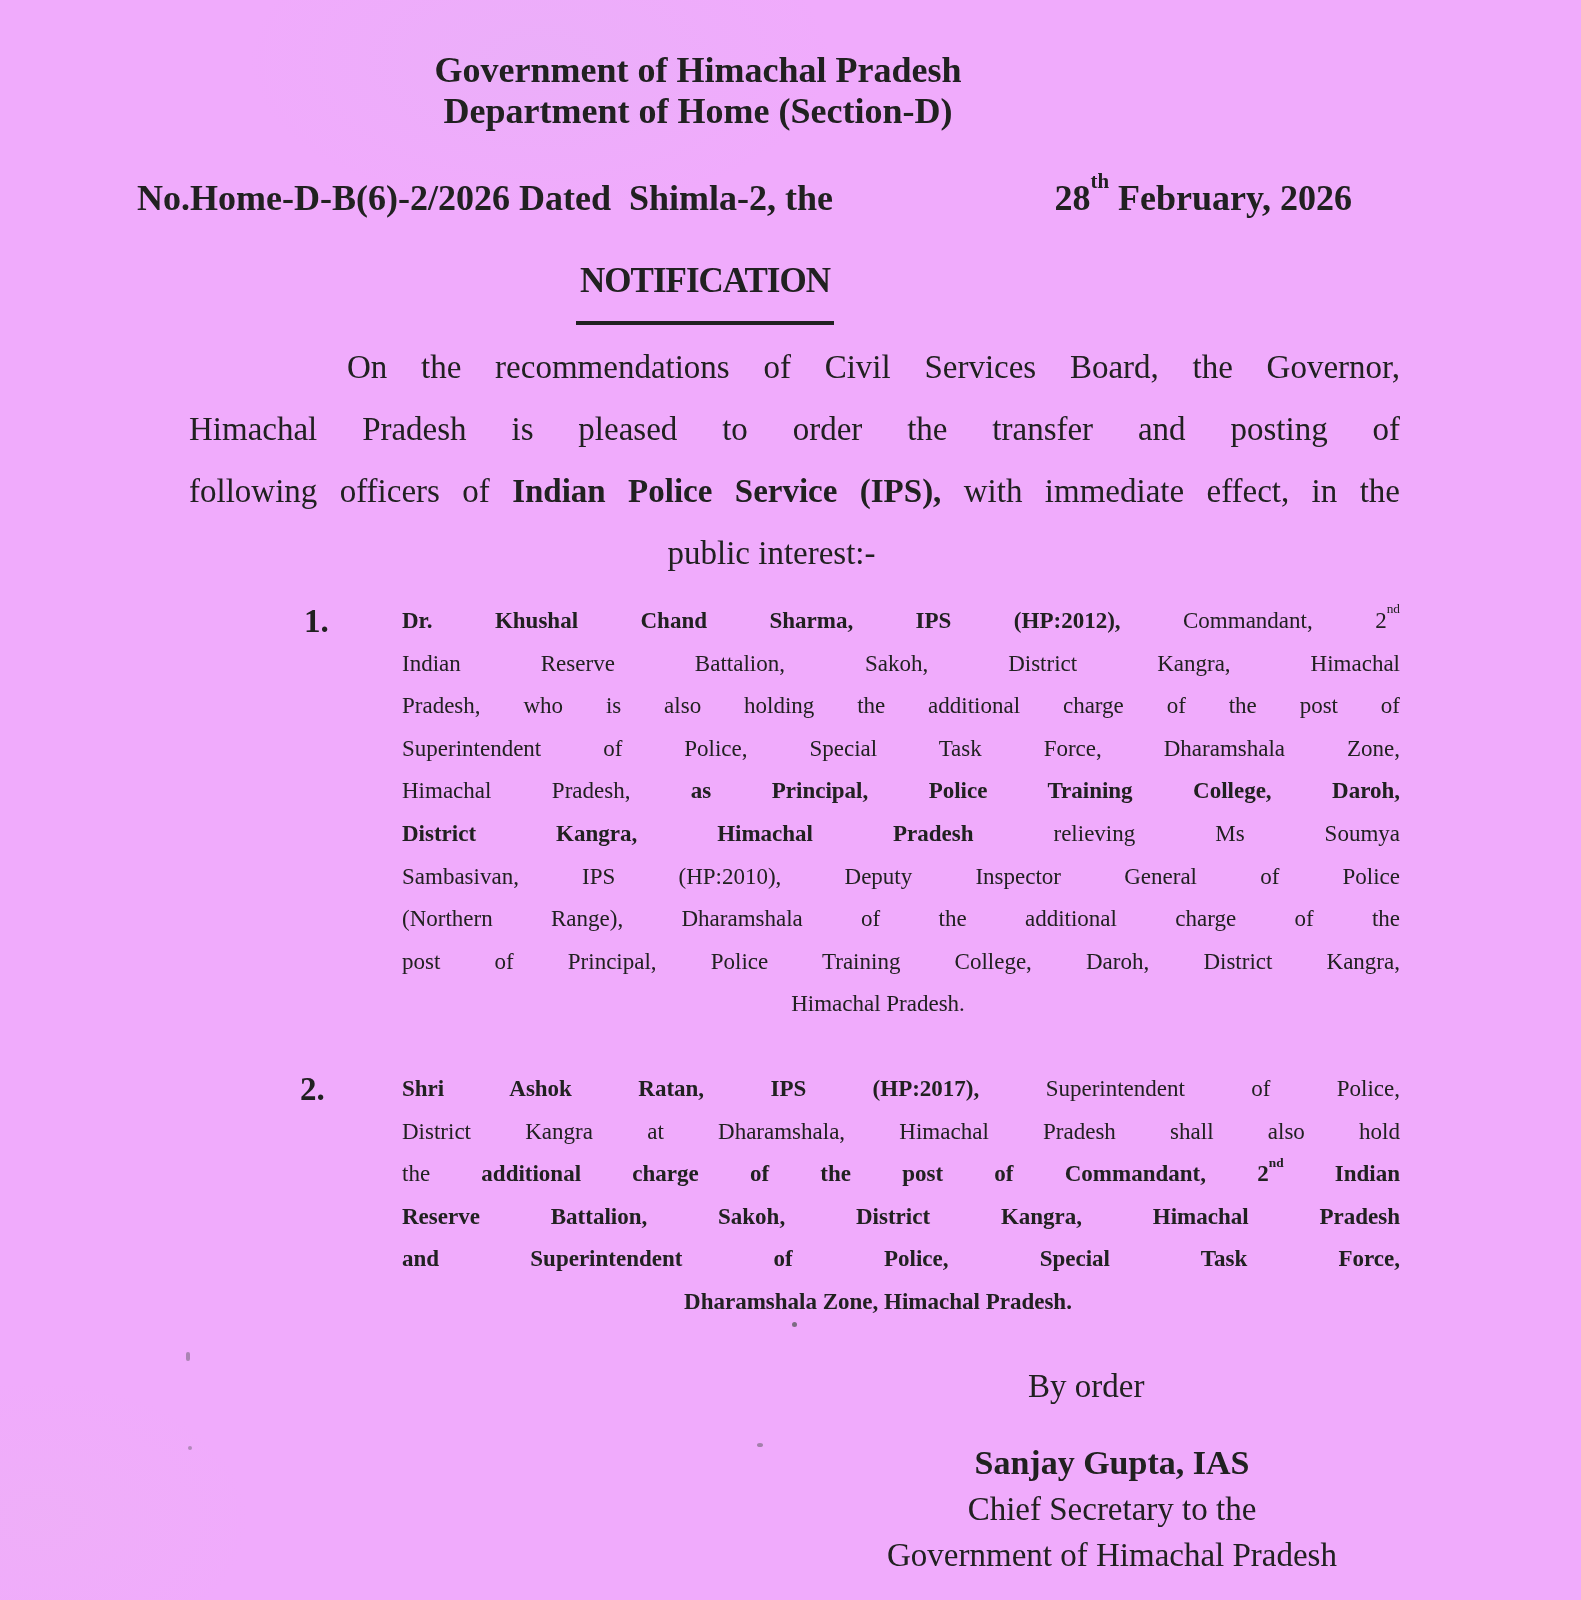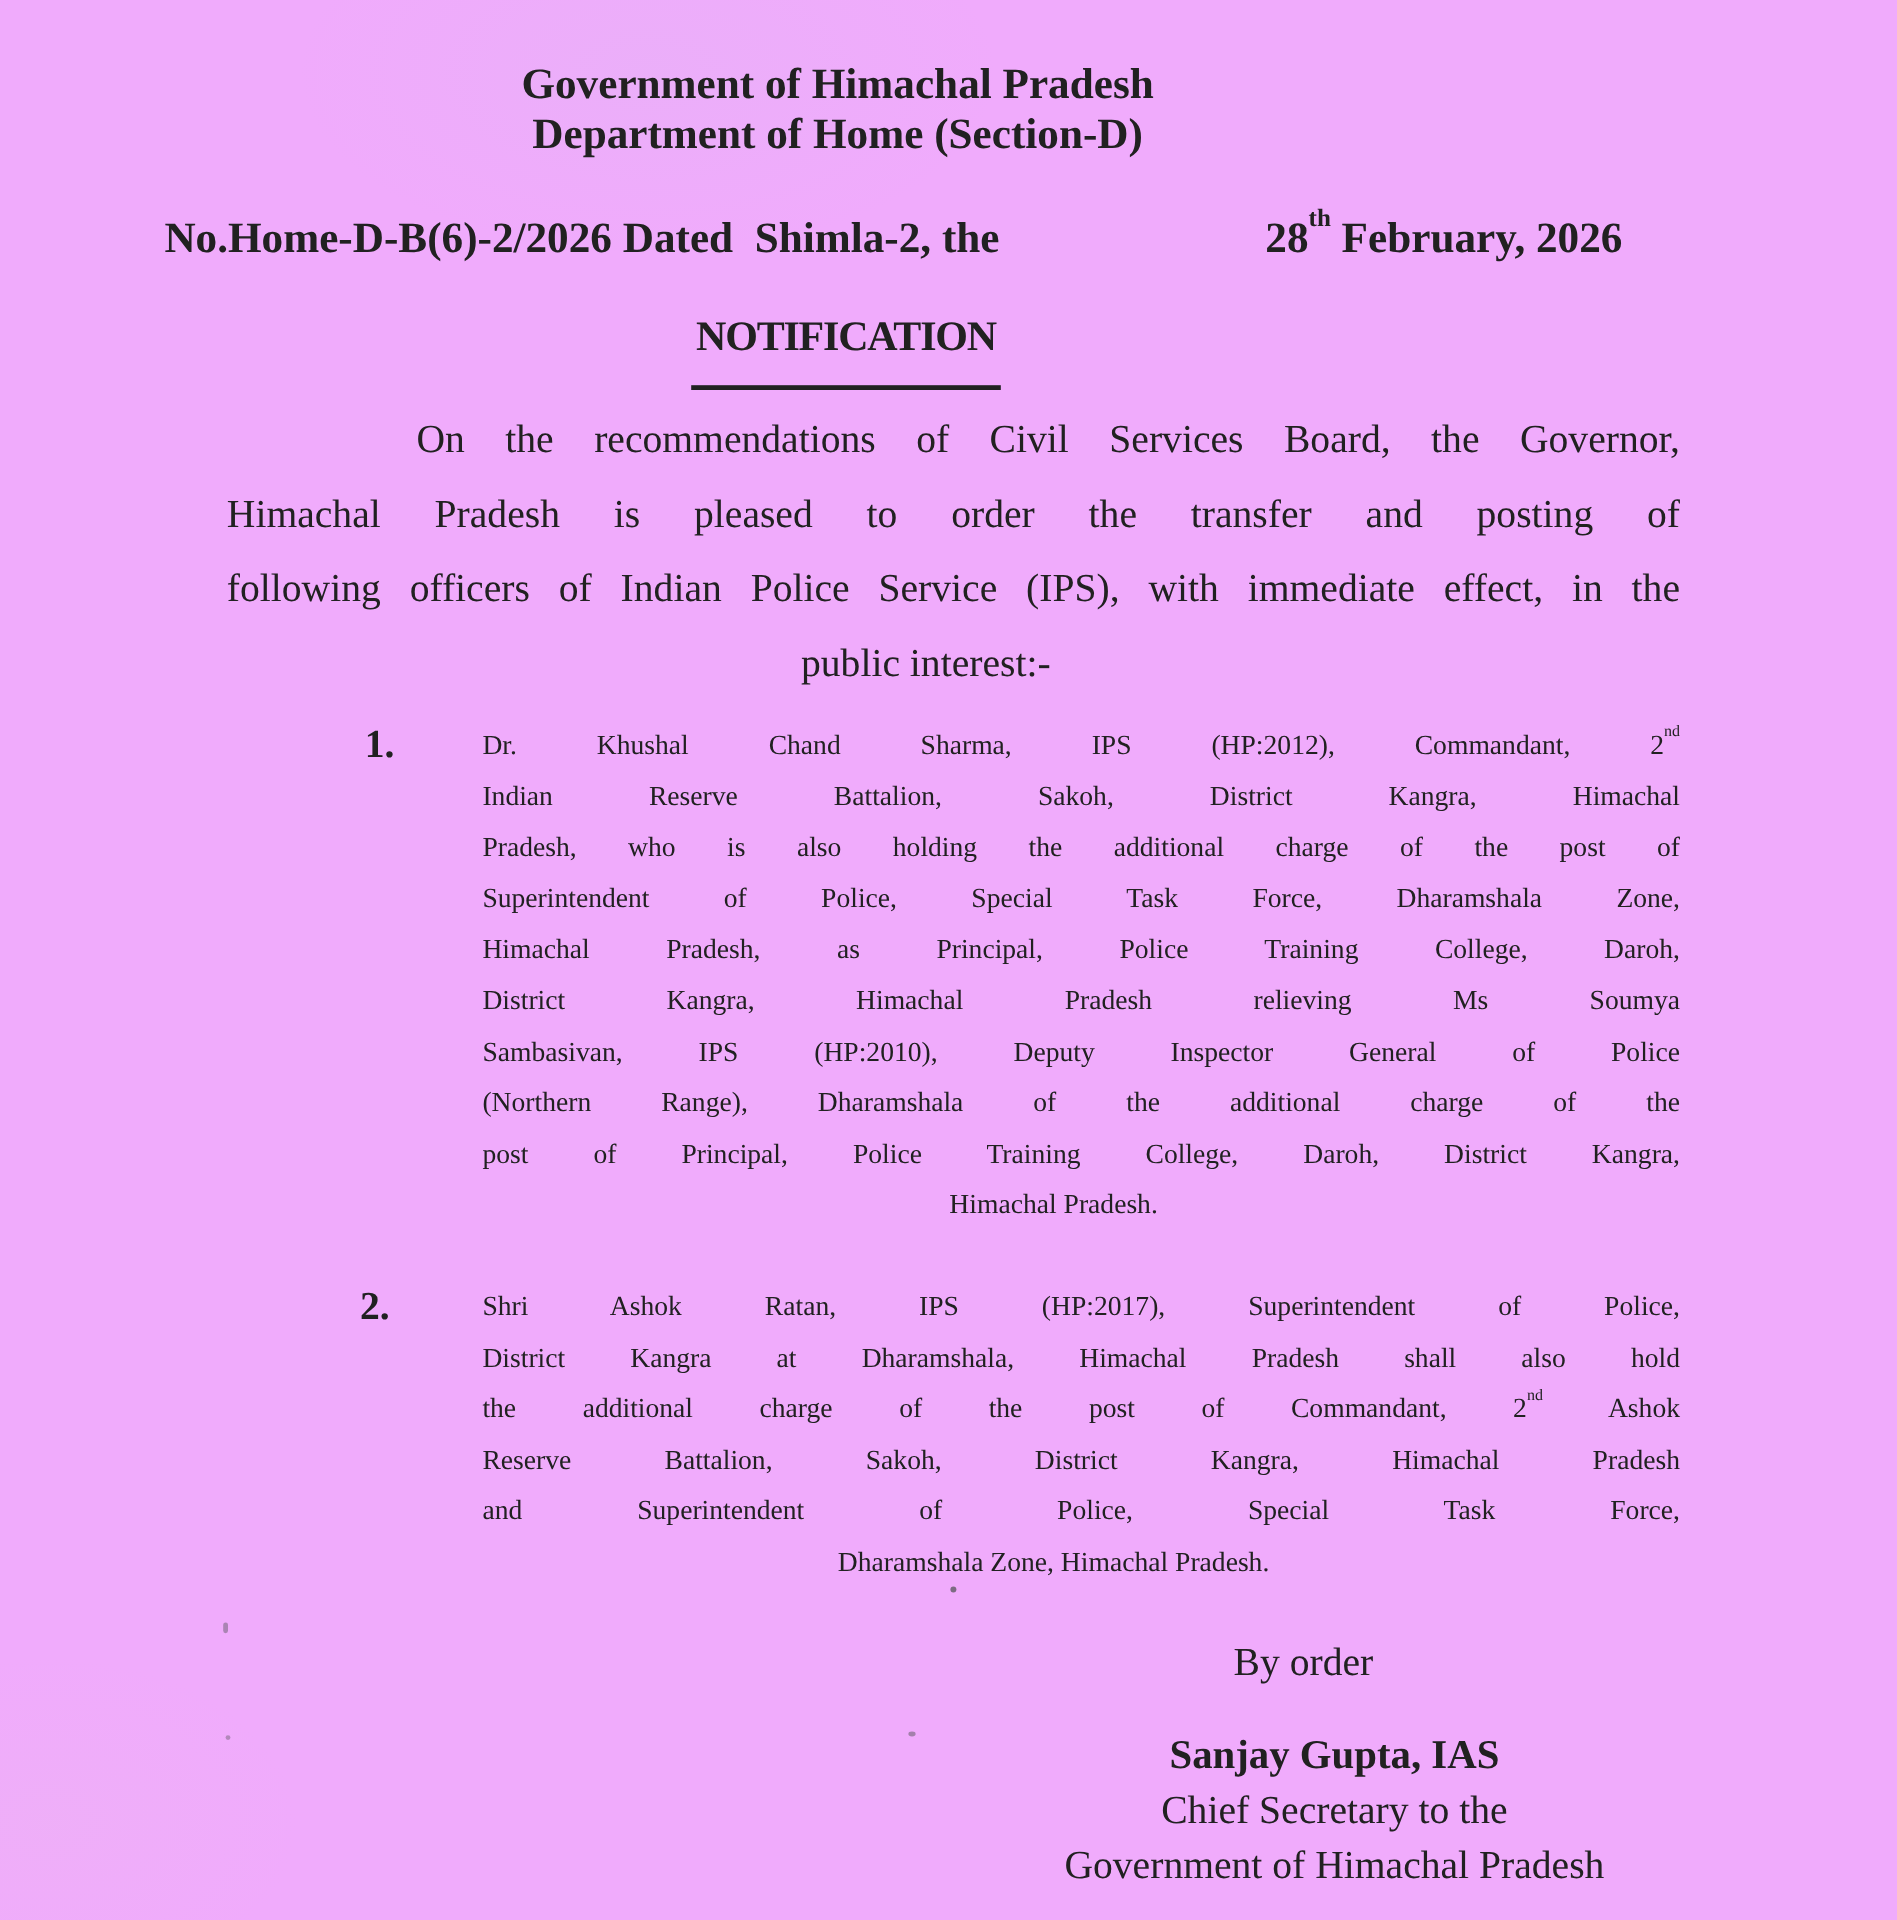--- a/index.html
+++ b/index.html
@@ -46,21 +46,21 @@
   .num1{left:304px;top:600px;}
   .num2{left:300px;top:1068px;}
   .item-text{
     position:absolute;left:356px;width:1044px;
     font-size:23px;line-height:42.6px;
   }
   .itext1{top:600px;}
   .itext2{top:1068px;}
   .line{text-align:center;}
   .line.just{text-align:justify;text-align-last:justify;margin-left:46px;}
-  .b{font-weight:400;}
+  .b{font-weight:700;}
   sup{font-size:0.58em;position:relative;top:-0.45em;line-height:0;}
   .by-order{
     position:absolute;left:1028px;top:1368px;font-size:33px;white-space:nowrap;
   }
   .signature{
     position:absolute;left:842px;top:1440px;width:540px;
     text-align:center;font-size:33px;line-height:46px;
   }
   .signature .name{font-weight:700;font-size:34px;}
   .speck{position:absolute;background:#55555a;border-radius:50%;}
@@ -107,21 +107,21 @@
       <div class="line just"><span>Sambasivan, IPS (HP:2010), Deputy Inspector General of Police</span></div>
       <div class="line just"><span>(Northern Range), Dharamshala of the additional charge of the</span></div>
       <div class="line just"><span>post of Principal, Police Training College, Daroh, District Kangra,</span></div>
       <div class="line"><span>Himachal Pradesh.</span></div>
     </div>
 
   <div class="item-num num2">2.</div>
   <div class="item-text itext2">
       <div class="line just"><span class="b">Shri Ashok Ratan, IPS (HP:2017),</span><span> Superintendent of Police,</span></div>
       <div class="line just"><span>District Kangra at Dharamshala, Himachal Pradesh shall also hold</span></div>
-      <div class="line just"><span>the </span><span class="b">additional charge of the post of Commandant, 2</span><sup class="b">nd</sup><span class="b"> Ashok</span></div>
+      <div class="line just"><span>the </span><span class="b">additional charge of the post of Commandant, 2</span><sup class="b">nd</sup><span class="b"> Indian</span></div>
       <div class="line just"><span class="b">Reserve Battalion, Sakoh, District Kangra, Himachal Pradesh</span></div>
       <div class="line just"><span class="b">and Superintendent of Police, Special Task Force,</span></div>
       <div class="line"><span class="b">Dharamshala Zone, Himachal Pradesh.</span></div>
     </div>
 
   <div class="by-order">By order</div>
 
   <div class="signature">
     <div class="name">Sanjay Gupta, IAS</div>
     <div>Chief Secretary to the</div>

